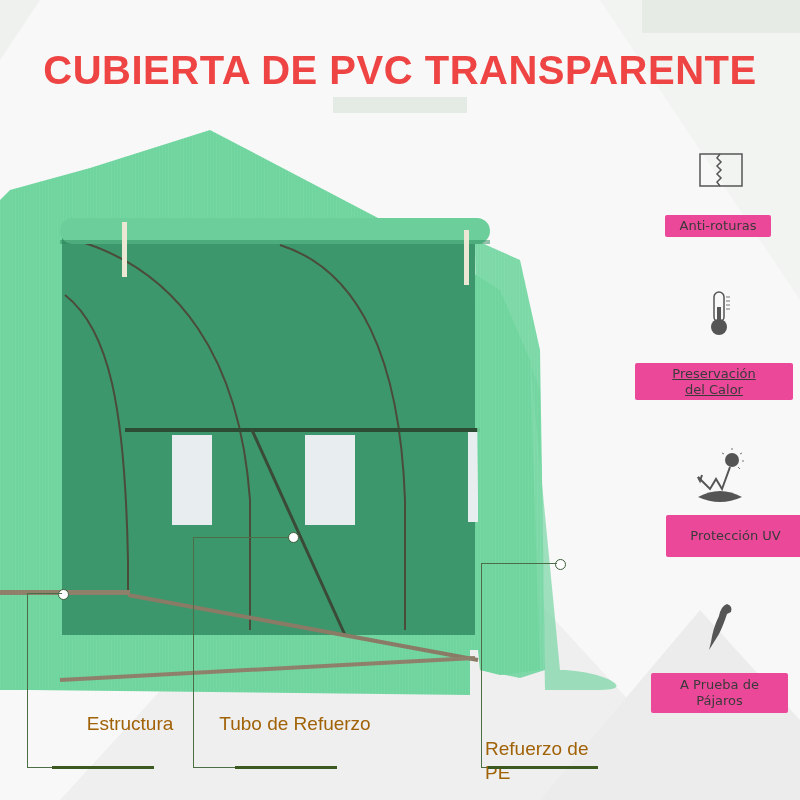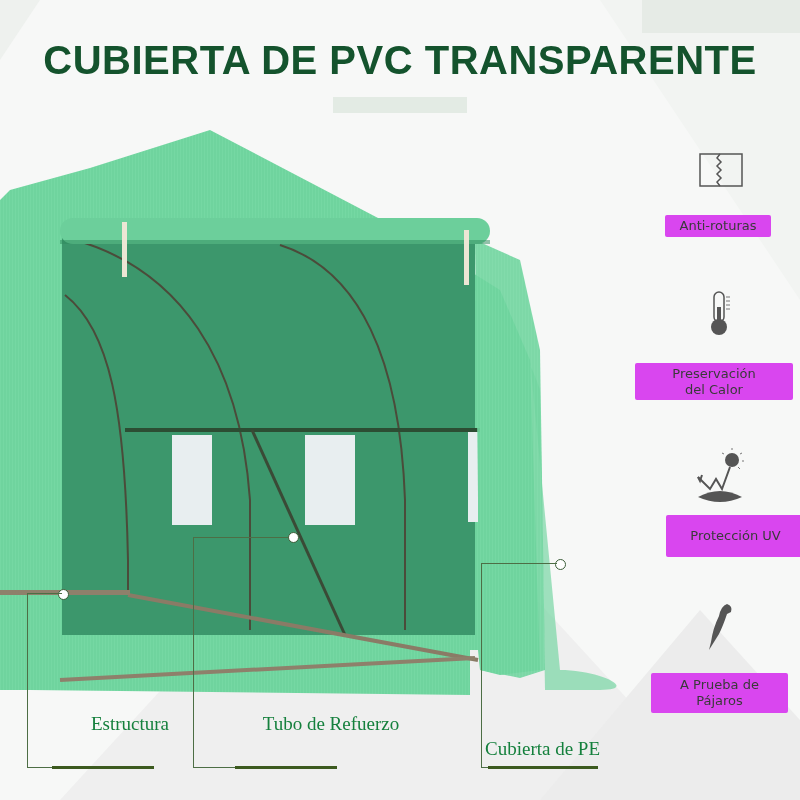--- a/index.html
+++ b/index.html
@@ -1,23 +1,23 @@
 <!DOCTYPE html>
 <html><head>
 <meta charset="utf-8">
 <style>
   html,body{margin:0;padding:0;}
   body{width:800px;height:800px;position:relative;overflow:hidden;background:#f7f8f7;font-family:"DejaVu Sans",sans-serif;}
   .bg-shape{position:absolute;pointer-events:none;}
-  .title{position:absolute;left:0;top:38px;width:800px;text-align:center;font-family:"Liberation Sans",sans-serif;font-weight:700;font-size:40px;letter-spacing:0.5px;color:#14532d;}
+  .title{position:absolute;left:0;top:48px;width:800px;text-align:center;font-family:"Liberation Sans",sans-serif;font-weight:700;font-size:40px;letter-spacing:0.5px;color:#ef4444;}
   .title-bar{position:absolute;left:333px;top:97px;width:134px;height:16px;background:#e3ebe4;}
   .corner-rect{position:absolute;left:642px;top:0;width:158px;height:33px;background:#e6ebe6;}
   .feature-icon{position:absolute;}
-  .feature-label{position:absolute;background:#d946ef;border-radius:2px;color:#3a3a3a;font-size:13px;text-align:center;line-height:16px;display:flex;align-items:center;justify-content:center;}
-  .callout-text{position:absolute;color:#15803d;font-size:19px;text-align:center;line-height:24px;font-family:Liberation Serif, serif;}
+  .feature-label{position:absolute;background:#ec4899;border-radius:2px;color:#3a3a3a;font-size:13px;text-align:center;line-height:16px;display:flex;align-items:center;justify-content:center;}
+  .callout-text{position:absolute;color:#a16207;font-size:19px;text-align:center;line-height:24px;font-family:Liberation Sans, sans-serif;}
   .underline{position:absolute;height:3px;background:#3c5a1f;}
   .callout-line{position:absolute;background:#4d6e45;}
   .dot{position:absolute;width:9px;height:9px;border-radius:50%;background:#fff;border:1px solid #3d5f3a;}
 </style>
 </head>
 <body>
 
 <svg class="bg-shape" width="800" height="800" style="left:0;top:0;">
   <polygon points="0,60 40,0 0,0" fill="#eef1ee"></polygon>
   <polygon points="600,0 800,300 800,0" fill="#f2f4f2"></polygon>
@@ -82,21 +82,21 @@
 
   <svg class="feature-icon" width="26" height="46" style="left:706px;top:291px;">
     <rect x="8" y="1" width="10" height="30" rx="5" fill="none" stroke="#555" stroke-width="1.5"></rect>
     <circle cx="13" cy="36" r="8" fill="#555"></circle>
     <rect x="11" y="16" width="4" height="18" fill="#555"></rect>
     <line x1="20" y1="6" x2="24" y2="6" stroke="#777"></line>
     <line x1="20" y1="10" x2="24" y2="10" stroke="#777"></line>
     <line x1="20" y1="14" x2="24" y2="14" stroke="#777"></line>
     <line x1="20" y1="18" x2="24" y2="18" stroke="#777"></line>
   </svg>
-  <div class="feature-label" style="left:635px;top:363px;width:158px;height:37px;padding:2px 30px;box-sizing:border-box;">Preservación del Calor</div>
+  <div class="feature-label" style="left:635px;top:363px;width:158px;height:37px;padding:2px 30px;box-sizing:border-box;text-decoration:underline;">Preservación del Calor</div>
 
   <svg class="feature-icon" width="60" height="60" style="left:690px;top:445px;">
     <circle cx="42" cy="15" r="7" fill="#555"></circle>
     <g stroke="#777" stroke-width="1">
       <line x1="42" y1="3" x2="42" y2="5"></line>
         <line x1="52" y1="8" x2="50" y2="9"></line>
       <line x1="54" y1="16" x2="52" y2="16"></line>
         <line x1="32" y1="8" x2="34" y2="9"></line>
       <line x1="50" y1="24" x2="48" y2="22"></line>
     </g>
@@ -120,26 +120,26 @@
   <div class="callout-line" style="left:27px;top:767px;width:25px;height:1px;"></div>
   <div class="callout-text" style="left:55px;top:712px;width:150px;">
     <div>Estructura</div>
   </div>
   <div class="underline" style="left:52px;top:766px;width:102px;"></div>
 
   <div class="dot" style="left:288px;top:532px;"></div>
   <div class="callout-line" style="left:193px;top:537px;width:96px;height:1px;"></div>
   <div class="callout-line" style="left:193px;top:537px;width:1px;height:231px;"></div>
   <div class="callout-line" style="left:193px;top:767px;width:43px;height:1px;"></div>
-  <div class="callout-text" style="left:205px;top:712px;width:180px;margin-left:36px;">
+  <div class="callout-text" style="left:205px;top:712px;width:180px;">
     <div>Tubo de Refuerzo</div>
   </div>
   <div class="underline" style="left:235px;top:766px;width:102px;"></div>
 
   <div class="dot" style="left:555px;top:559px;"></div>
   <div class="callout-line" style="left:481px;top:563px;width:76px;height:1px;"></div>
   <div class="callout-line" style="left:481px;top:563px;width:1px;height:205px;"></div>
   <div class="callout-line" style="left:481px;top:767px;width:10px;height:1px;"></div>
   <div class="callout-text" style="left:485px;top:737px;width:125px;text-align:left;">
-    <div>Cubierta de PE</div>
+    <div>Refuerzo de PE</div>
   </div>
   <div class="underline" style="left:488px;top:766px;width:110px;"></div>
 </div>
 
 </body></html>

